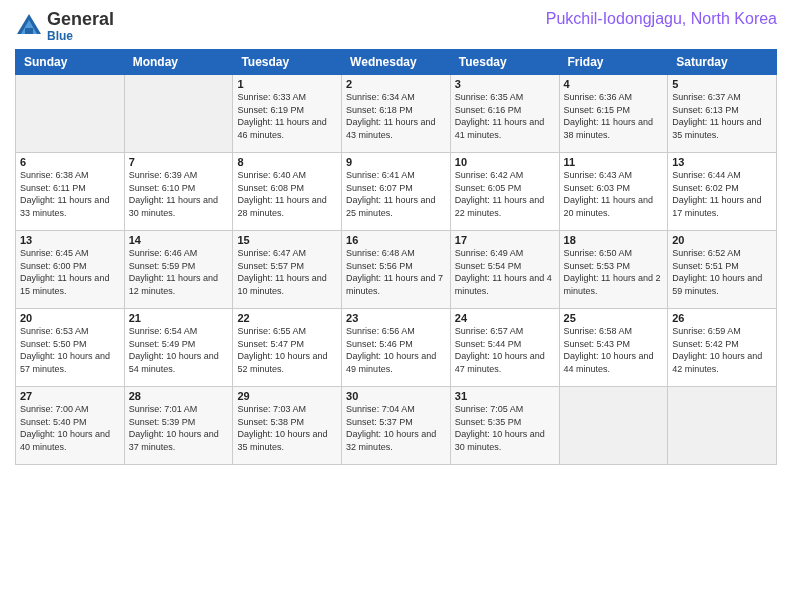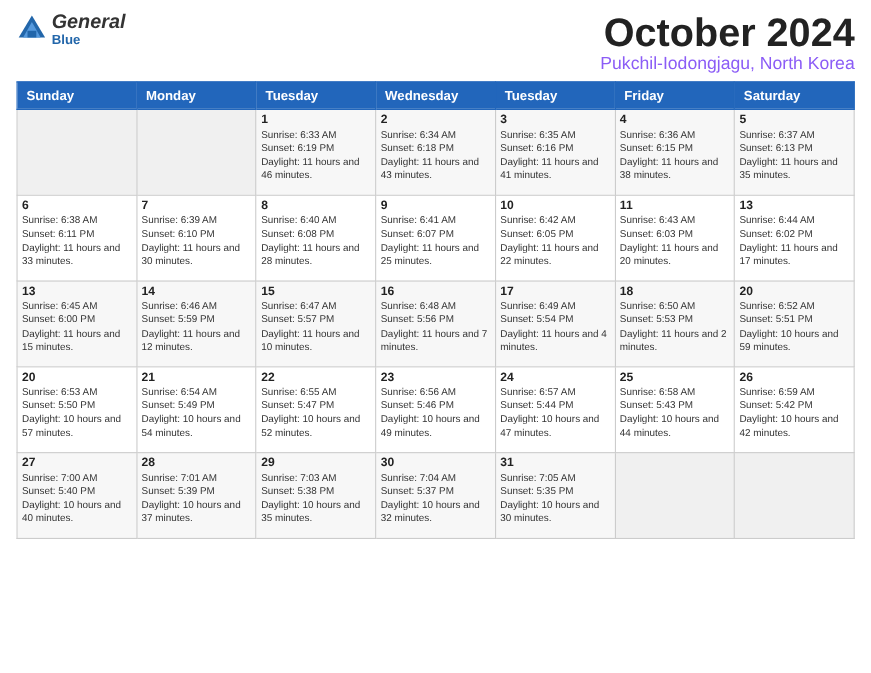--- a/index.html
+++ b/index.html
@@ -28,21 +28,20 @@
     }
     .logo-text {
       display: flex;
       flex-direction: column;
       line-height: 1.1;
     }
     .logo-general {
       font-size: 18px;
       font-weight: bold;
       color: #333;
-      font-style: italic;
     }
     .logo-blue {
       font-size: 12px;
       font-weight: bold;
       color: #2266aa;
     }
     .logo-icon {
       width: 28px;
       height: 28px;
       margin-right: 4px;
@@ -114,21 +113,20 @@
         <polygon points="14,2 26,22 2,22" fill="#2266aa"></polygon>
         <polygon points="14,8 22,22 6,22" fill="#5599dd"></polygon>
         <rect x="10" y="16" width="8" height="6" fill="#2266aa"></rect>
       </svg>
       <div class="logo-text">
         <span class="logo-general">General</span>
         <span class="logo-blue">Blue</span>
       </div>
     </div>
     <div class="title-block">
-      <div class="month-title">October 2024</div>
       <div class="location">Pukchil-Iodongjagu, North Korea</div>
     </div>
   </div>
 
   <table class="calendar-table">
     <thead>
       <tr>
         <th><span>Sunday</span></th>
         <th><span>Monday</span></th>
         <th><span>Tuesday</span></th>

